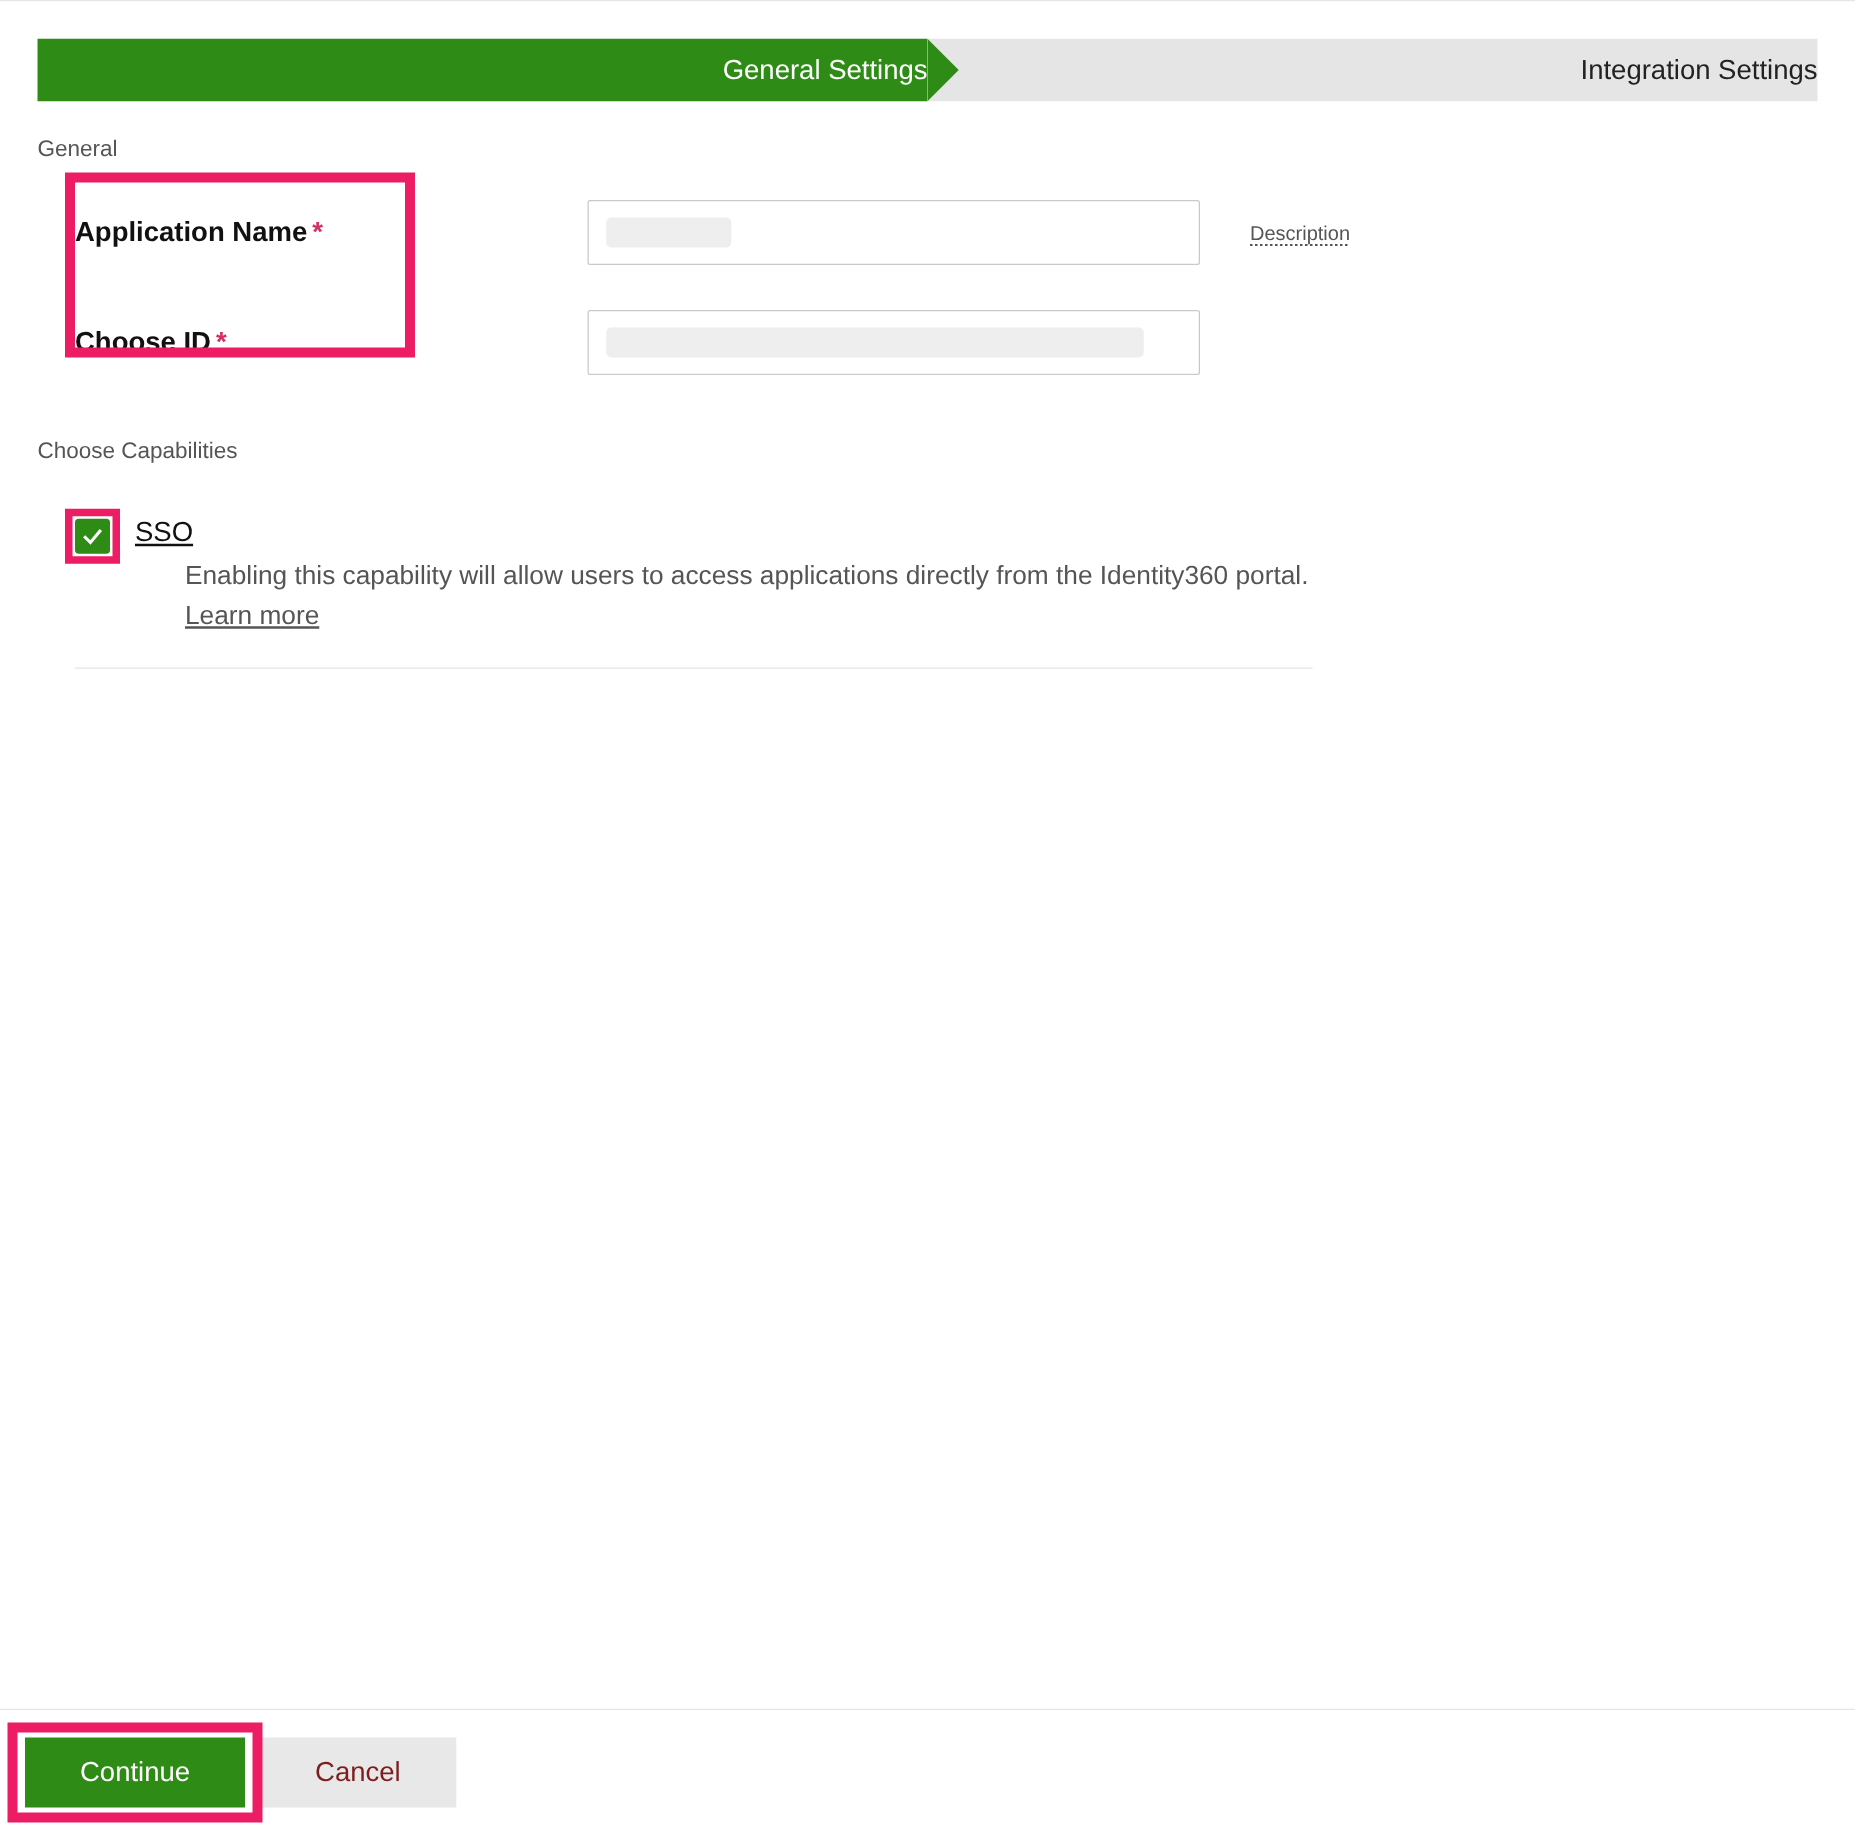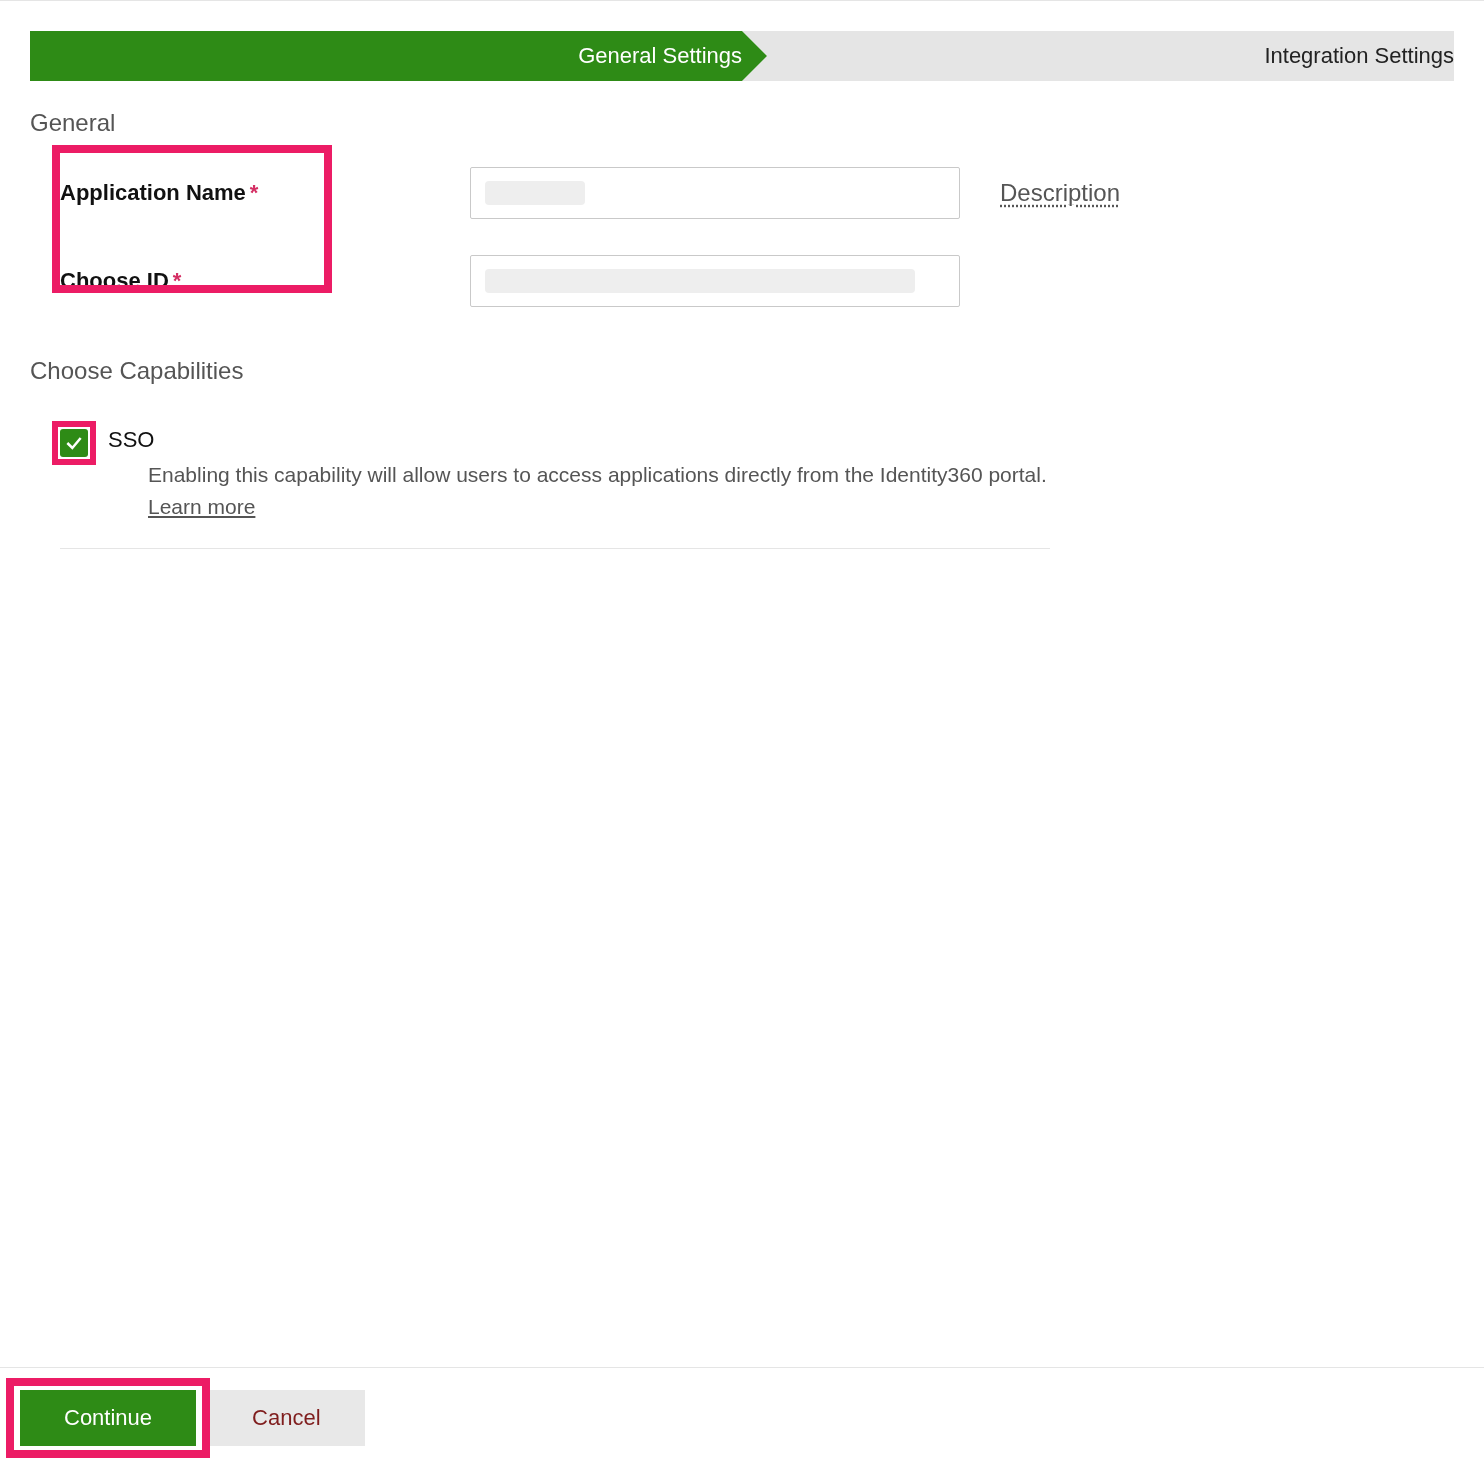--- a/index.html
+++ b/index.html
@@ -68,21 +68,21 @@
     width: 0;
     height: 0;
     border-top: 25px solid transparent;
     border-bottom: 25px solid transparent;
     border-left: 25px solid #fff; 
     z-index: 1;
   }
 
   
   .section-heading {
-    font-size: 24px;
+    font-size: 18px;
     color: #555;
     margin: 0 0 30px 0;
     font-weight: 400;
   }
 
   
   .form-grid {
     display: grid;
     grid-template-columns: 370px 490px 1fr;
     column-gap: 40px;
@@ -116,21 +116,21 @@
     background: #fff;
   }
   .redact-block {
     display: inline-block;
     height: 24px;
     border-radius: 4px;
     background: #eeeeee;
     vertical-align: middle;
   }
   .side-link {
-    font-size: 24px;
+    font-size: 16px;
     color: #555;
     text-decoration: underline dotted;
     text-underline-offset: 4px;
     cursor: pointer;
   }
 
   
   .hl-fields {
     position: absolute;
     border: 8px solid #ec1c65;
@@ -177,20 +177,21 @@
     height: 20px;
     stroke: #fff;
     stroke-width: 3;
     fill: none;
   }
   .cap-body { flex: 1; }
   .cap-title {
     font-size: 22px;
     color: #111;
     margin-bottom: 6px;
+    text-decoration: underline;
   }
   .cap-desc {
     font-size: 21px;
     color: #555;
     line-height: 1.5;
     margin-left: 40px;
   }
   .learn-link {
     text-decoration: underline;
     color: #555;

